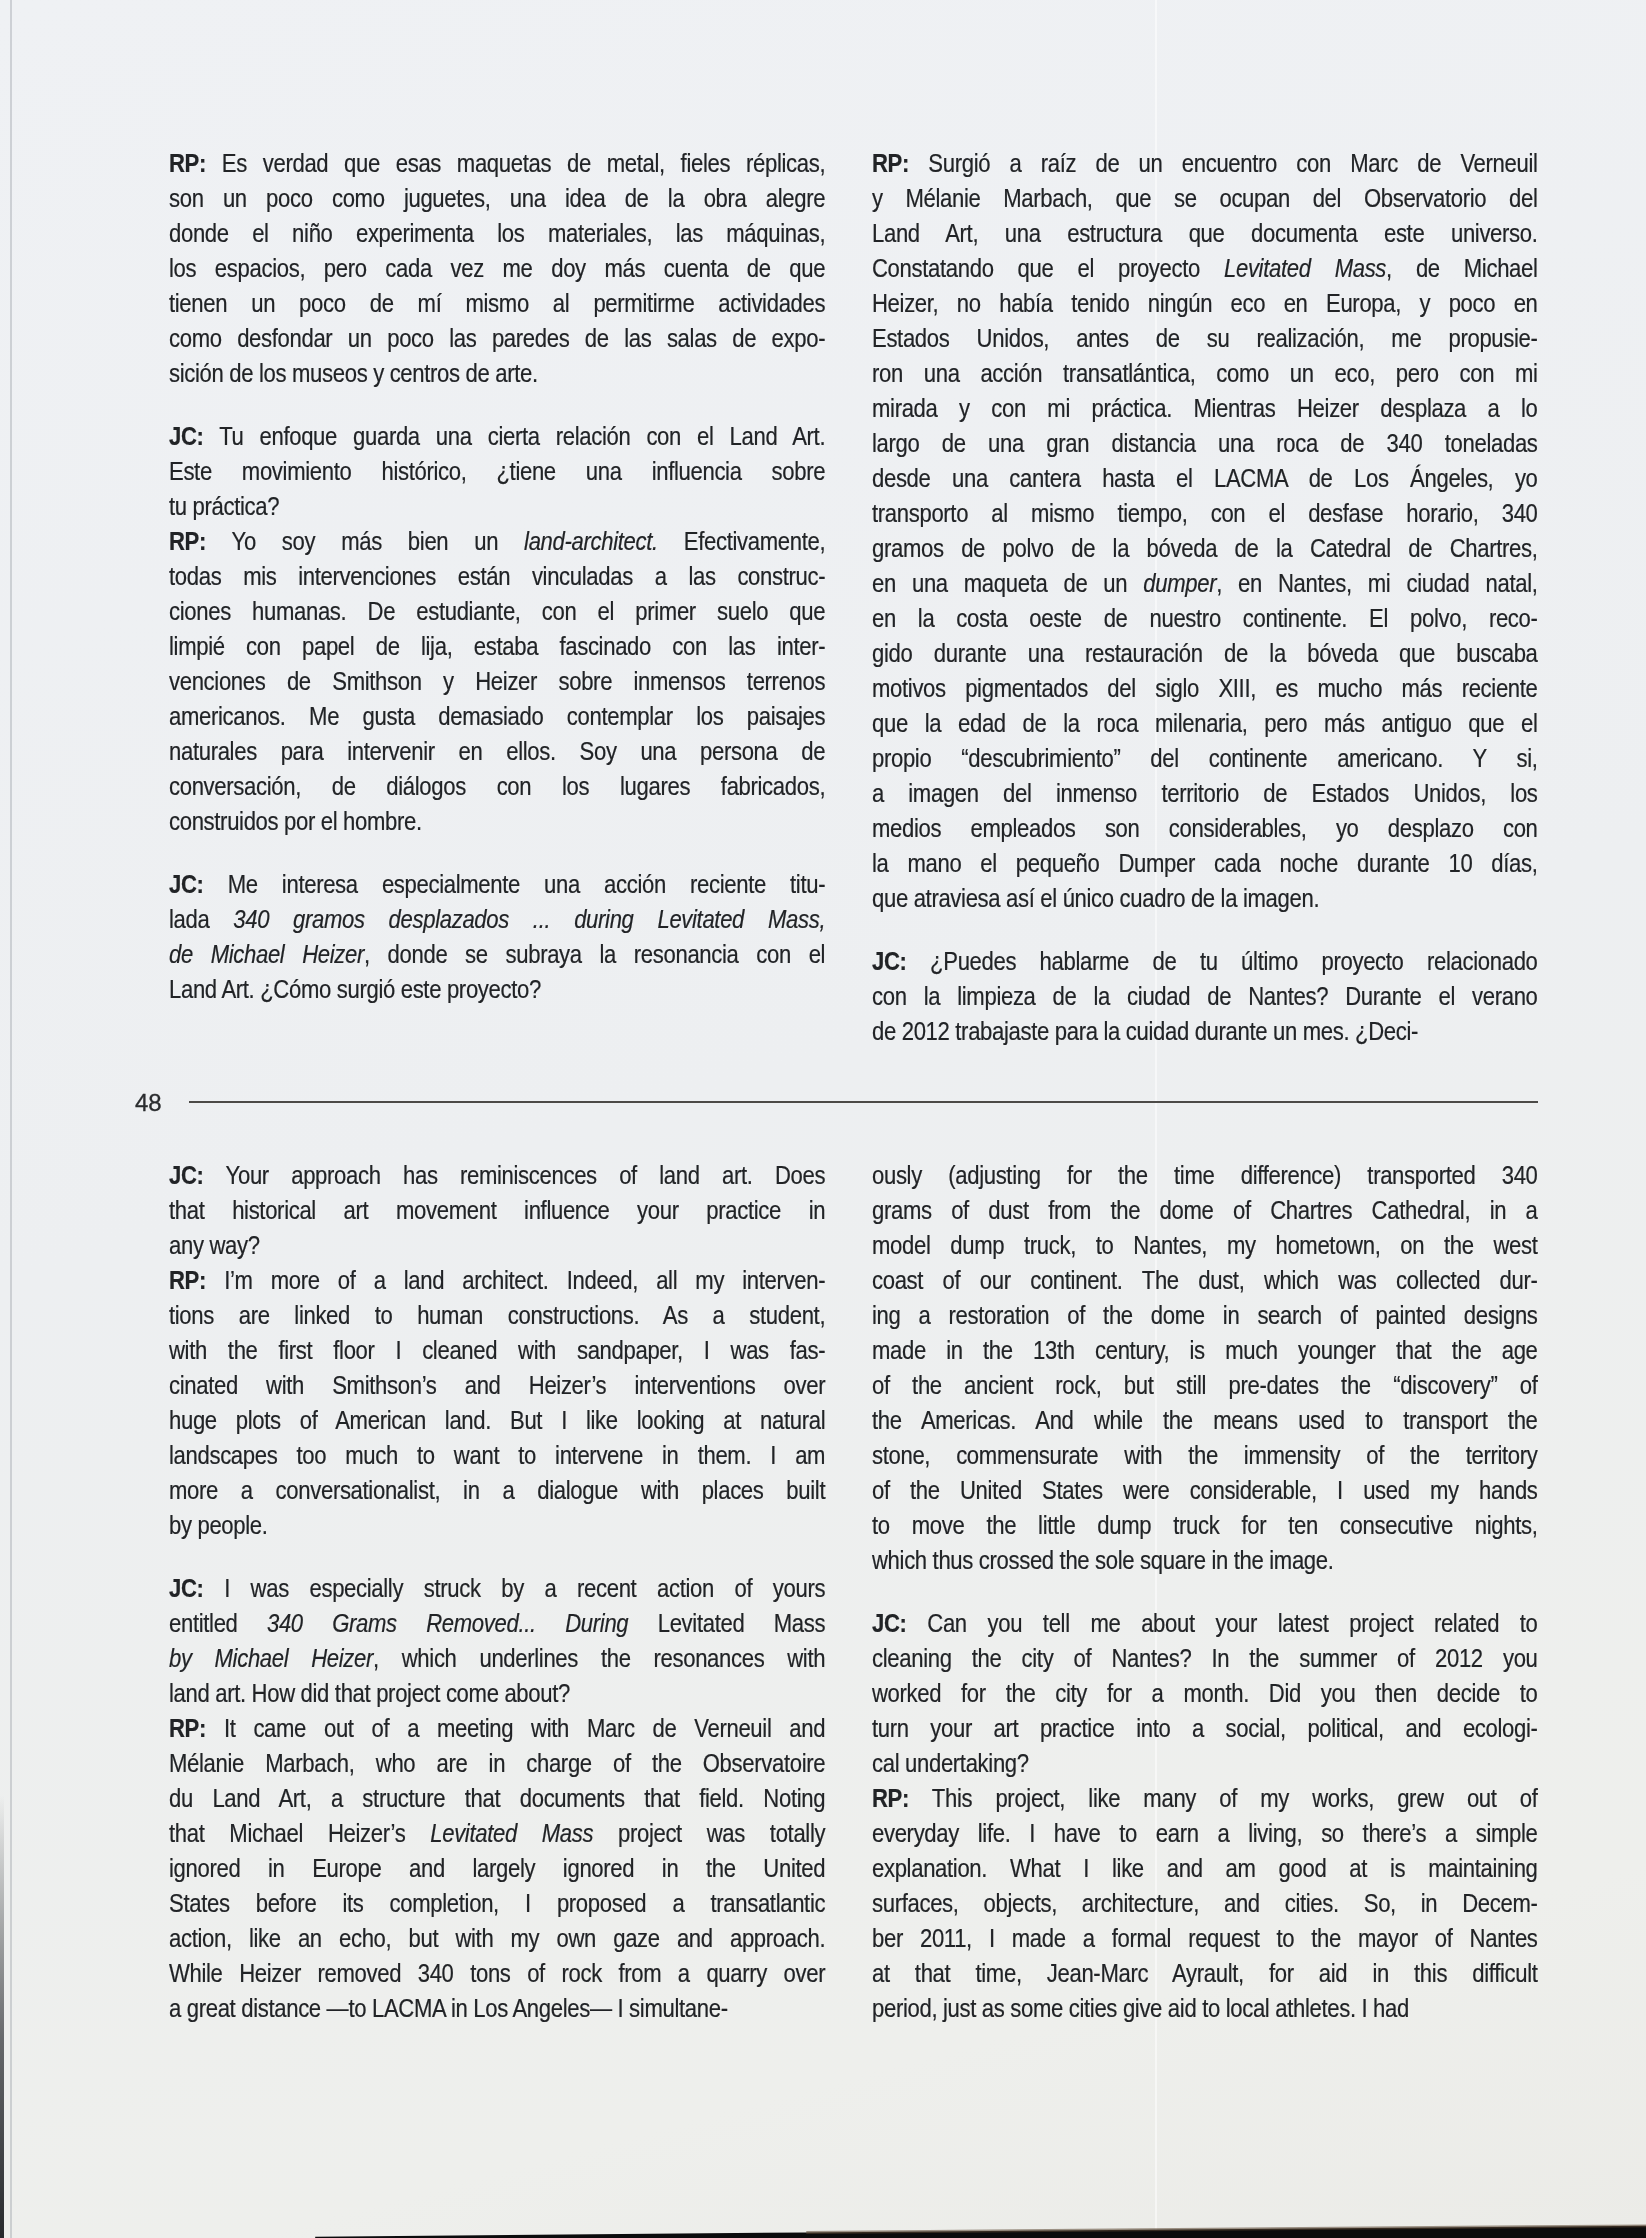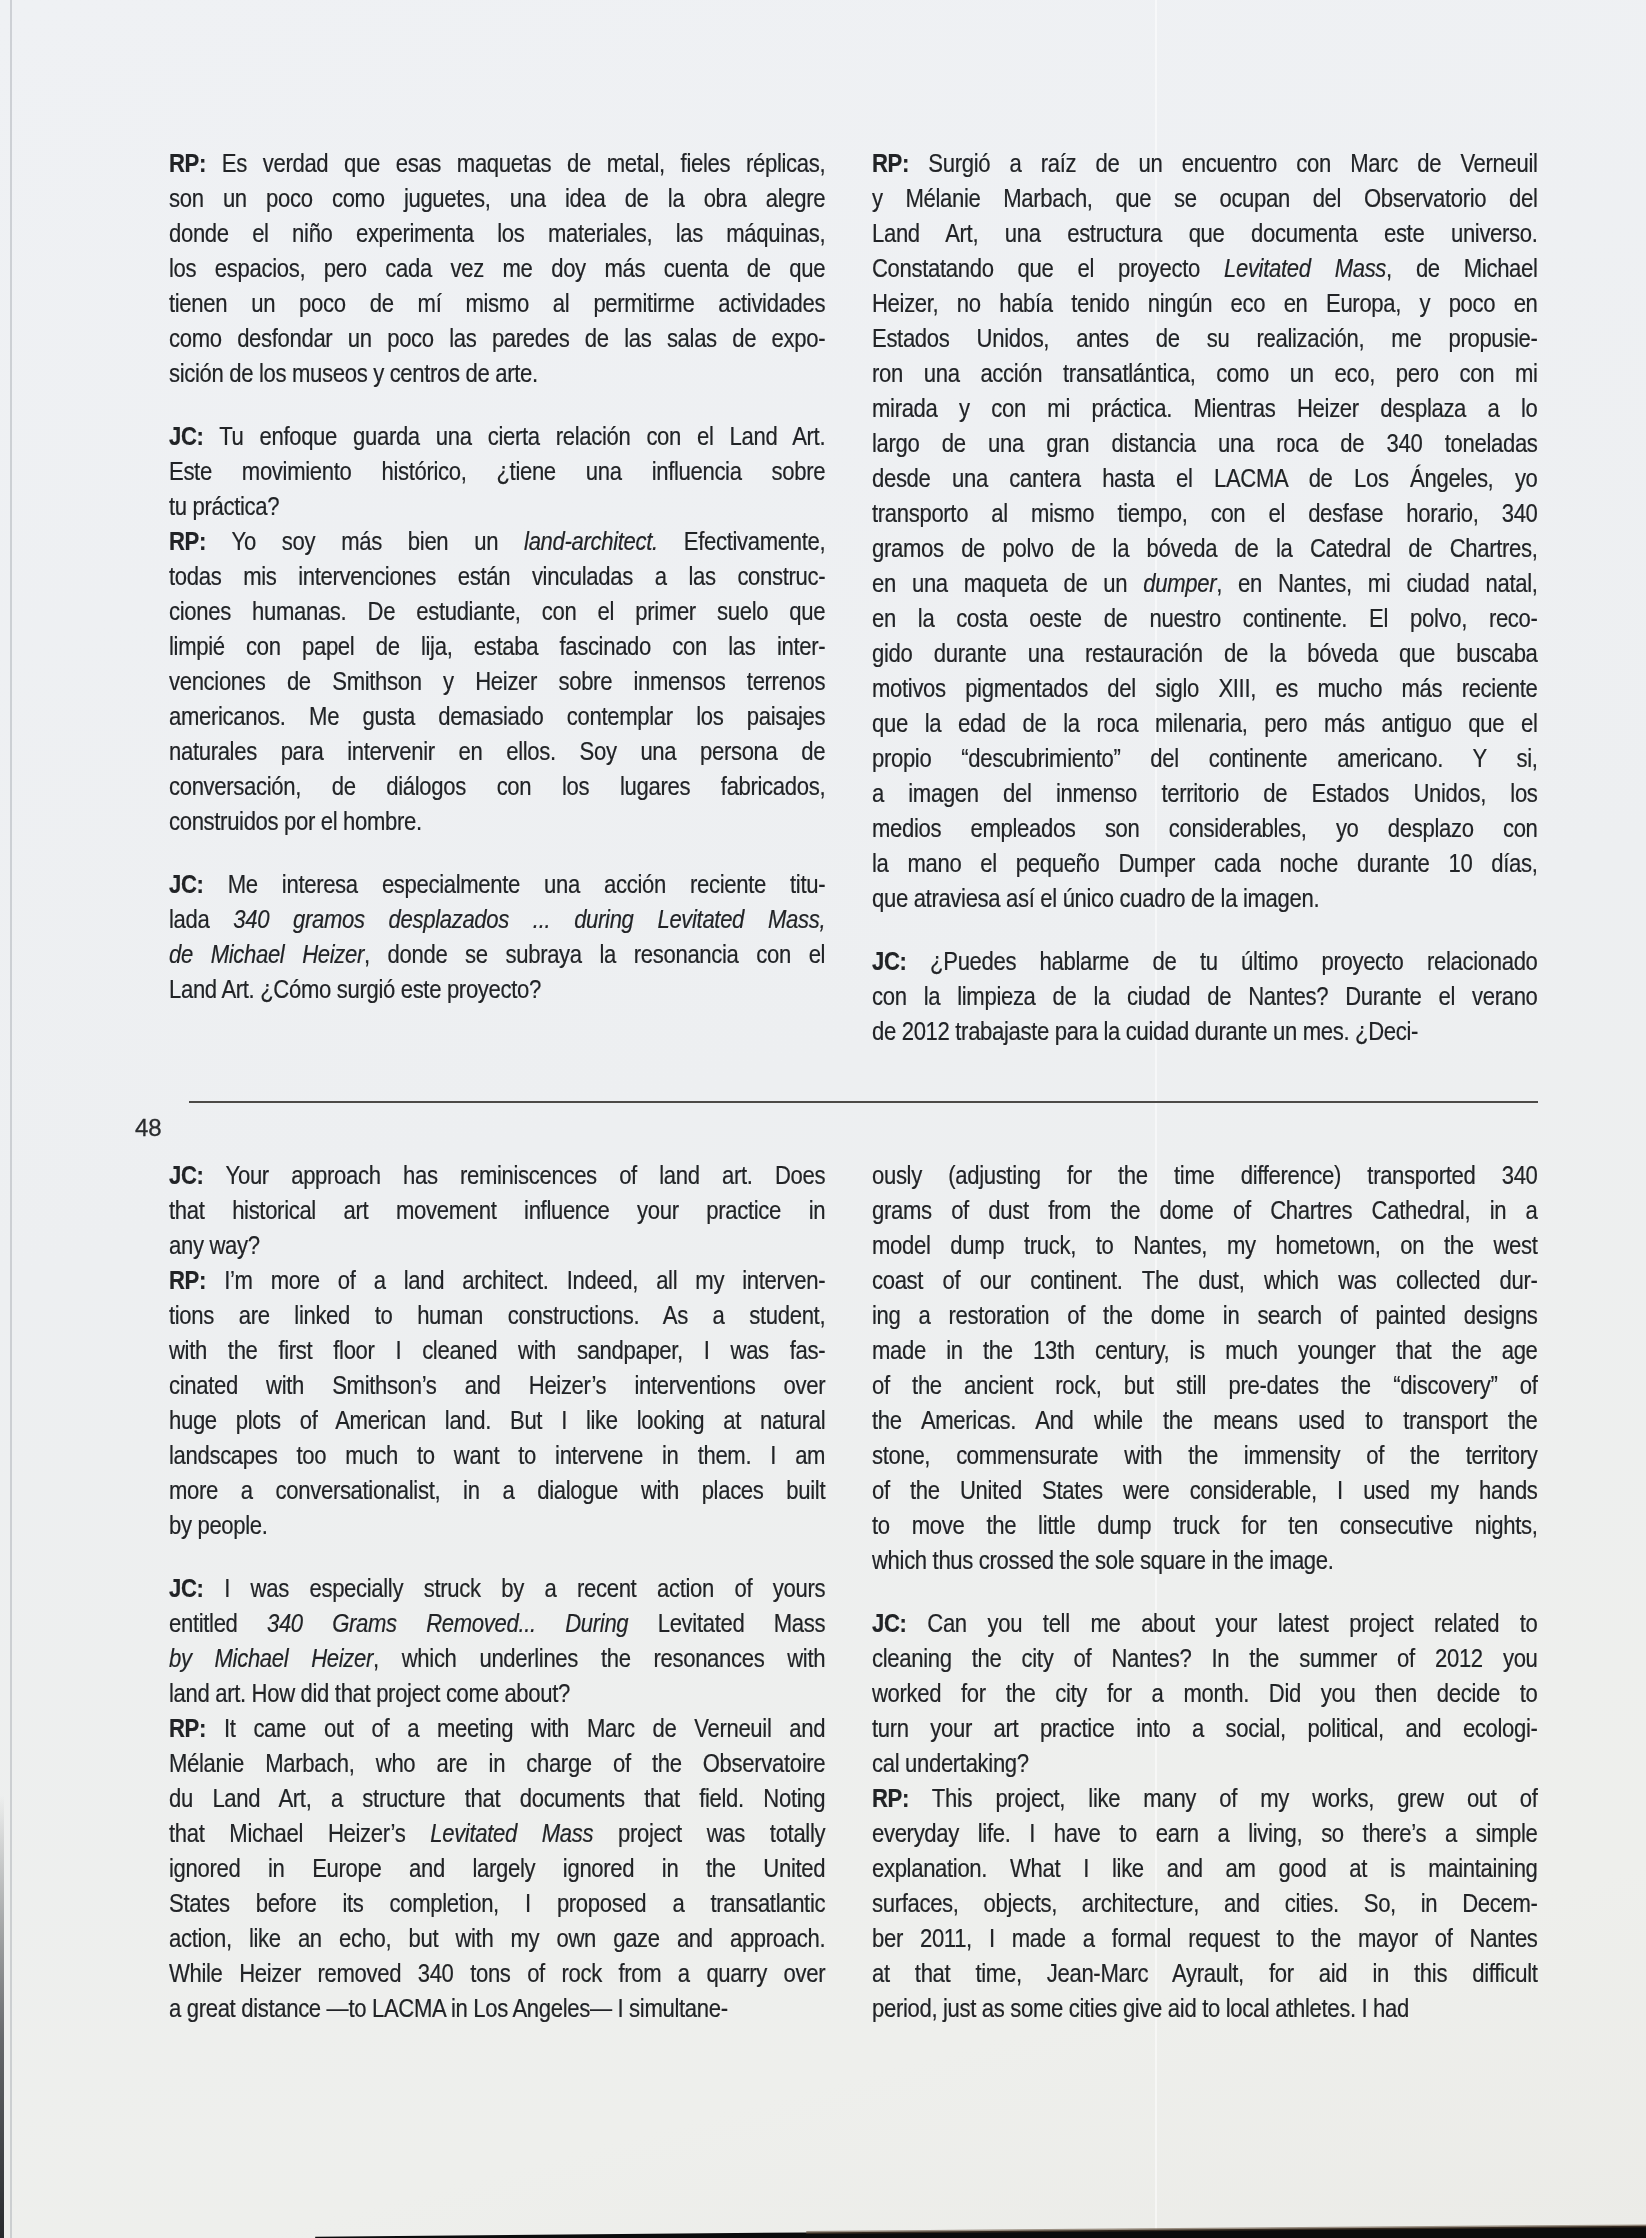--- a/index.html
+++ b/index.html
@@ -31,21 +31,21 @@
     font-size: 26px; line-height: 35px; letter-spacing: -0.4px;
     color: #212326; -webkit-text-stroke: 0.2px;
     text-align: justify; text-align-last: justify;
   }
   .line.last { text-align-last: left; }
   .para.gap { margin-top: 28px; }
   .line b { font-weight: 700; }
   .line i { font-style: italic; }
 
   .pagenum {
-    position: absolute; left: 135px; top: 1114px;
+    position: absolute; left: 135px; top: 1089px;
     font-size: 24px; color: #2a2c2e; -webkit-text-stroke: 0.3px; letter-spacing: 0;
   }
   .rule { position: absolute; left: 189px; top: 1101px; width: 1349px; height: 2.2px; background: #4c4a47; }
 </style>
 </head>
 <body>
 
 <div class="page">
   <div class="crease-left"></div>
   <div class="crease-mid"></div>

